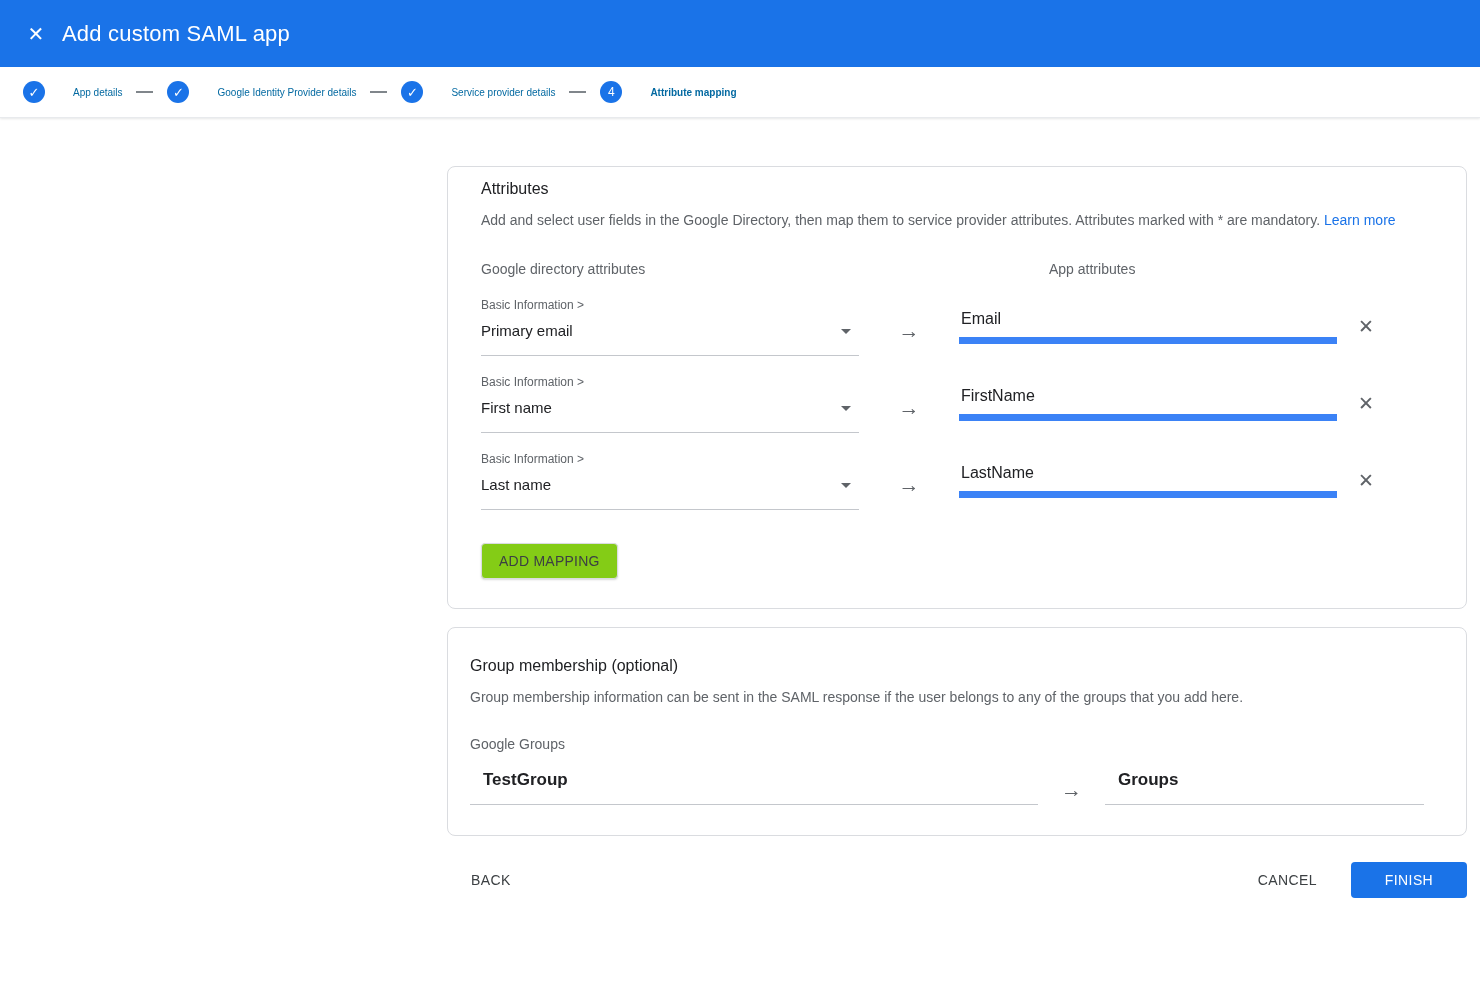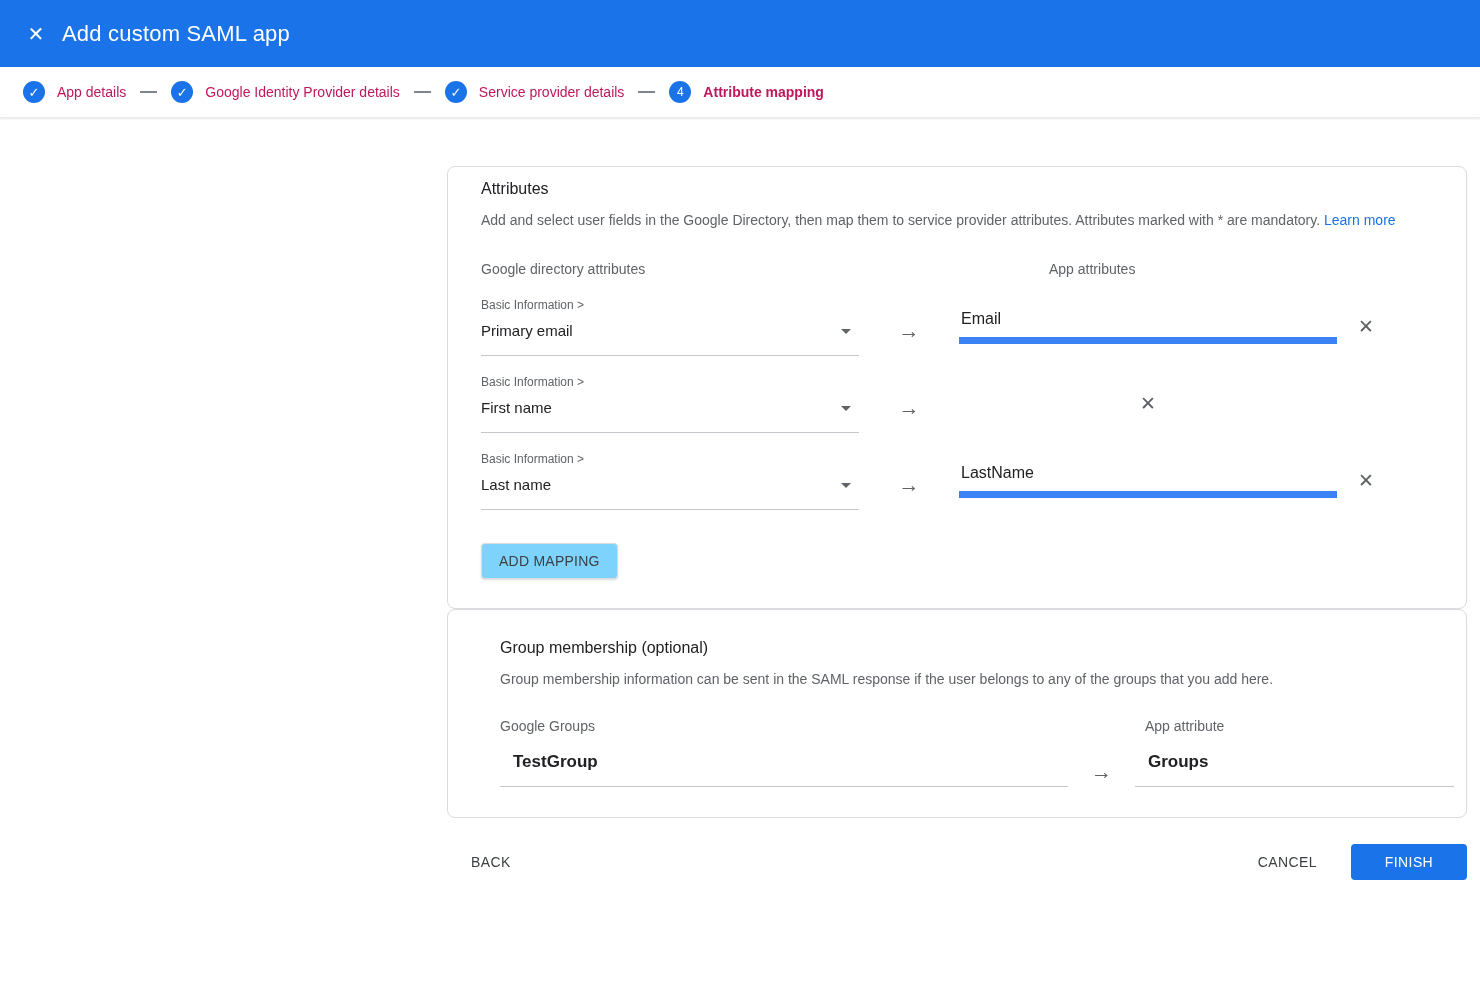--- a/index.html
+++ b/index.html
@@ -12,29 +12,29 @@
                        font-size:20px; line-height:36px; cursor:pointer; }
   .appbar .title { color:#fff; font-size:22px; font-weight:400; margin-left:8px; letter-spacing:.2px; }
 
   
   .stepper { height:51px; background:#fff; display:flex; align-items:center; padding-left:23px;
              border-bottom:1px solid #e8eaed; box-shadow:0 1px 2px rgba(60,64,67,.12); position:relative; z-index:2; }
   .step { display:flex; align-items:center; cursor:default; }
   .step .dot { width:22px; height:22px; border-radius:50%; background:#1a73e8; color:#fff;
                display:flex; align-items:center; justify-content:center; font-size:12px; flex:none; }
   .step .dot .chk { font-size:13px; line-height:1; }
-  .step .slabel { margin-left:12px; font-size:14px; color:#be185d; white-space:nowrap; }
+  .step .slabel { margin-left:28px; font-size:10px; color:#0369a1; white-space:nowrap; }
   .step.current .slabel { font-weight:700; }
   .connector { width:17px; height:2px; background:#80868b; margin:0 14px; flex:none; }
 
   
   .content { width:1020px; margin-left:447px; }
   .card { background:#fff; border:1px solid #dadce0; border-radius:8px; }
   .card-1 { margin-top:48px; padding:10px 33px 29px; }
-  .card-2 { padding:26px 52px 30px; }
+  .card-2 { margin-top:18px; padding:26px 22px 30px; }
   .card h2 { font-size:16px; font-weight:500; color:#202124; line-height:24px; }
   .card .desc { margin-top:9px; font-size:14px; color:#5f6368; line-height:20px; }
   .card .desc a { color:#1a73e8; text-decoration:none; cursor:pointer; }
 
   .col-headers { display:grid; grid-template-columns:378px 100px 378px 58px; margin-top:29px;
                  font-size:14px; color:#5f6368; font-weight:500; line-height:20px;gap:45px; }
   .col-headers .h-right { grid-column:3; }
 
   .mapping-row { display:grid; grid-template-columns:378px 100px 378px 58px; align-items:start; margin-top:18px; }
   .gd-select { border-bottom:1px solid #c4c7cc; padding-bottom:13px; cursor:pointer; }
@@ -44,21 +44,21 @@
   .tri { width:0; height:0; border-left:5px solid transparent; border-right:5px solid transparent;
          border-top:5px solid #5f6368; margin-right:8px; }
   .arrow-cell { text-align:center; color:#5f6368; font-size:21px; padding-top:22px; line-height:24px; }
   .app-input-wrap { padding-top:13px; }
   .app-input { width:100%; border:none; outline:none; background:transparent; font-family:inherit;
                font-size:16px; color:#202124; padding:0 0 9px 2px; border-bottom:7px solid #3b82f6; }
   .x-cell { text-align:center; padding-top:14px; }
   .x-btn { border:none; background:transparent; color:#5f6368; font-size:19px; cursor:pointer;
            width:32px; height:32px; line-height:32px; }
 
-  .add-mapping { margin-top:33px; height:36px; padding:0 17px; background:#7dd3fc; border:1px solid #dadce0;
+  .add-mapping { margin-top:33px; height:36px; padding:0 17px; background:#84cc16; border:1px solid #dadce0;
                  border-radius:4px; font-family:inherit; font-size:14px; font-weight:500; letter-spacing:.25px;
                  color:#3c4043; cursor:pointer; box-shadow:0 1px 2px rgba(60,64,67,.2); }
 
   
   .grp-headers { display:grid; grid-template-columns:568px 67px 319px; margin-top:27px;
                  font-size:14px; color:#5f6368; font-weight:500; line-height:20px; }
   .grp-headers .h-right { grid-column:3; padding-left:10px; }
   .grp-row { display:grid; grid-template-columns:568px 67px 319px; align-items:start; margin-top:10px; }
   .grp-input { width:100%; border:none; outline:none; background:transparent; font-family:inherit;
                font-size:17px; color:#202124; padding:6px 0 14px 13px; border-bottom:1px solid #c4c7cc;font-weight:bold; }
@@ -145,20 +145,23 @@
     
     <div class="mapping-row">
       <div class="gd-select">
         <div class="cat">Basic Information &gt;</div>
         <div class="valrow">
           <span class="val">First name</span>
           <span class="tri"></span>
         </div>
       </div>
       <div class="arrow-cell">→</div>
+      <div class="app-input-wrap">
+        <input class="app-input" value="FirstName" style="">
+      </div>
       <div class="x-cell">
         <button class="x-btn">✕</button>
       </div>
     </div>
 
     
     <div class="mapping-row">
       <div class="gd-select">
         <div class="cat">Basic Information &gt;</div>
         <div class="valrow">
@@ -177,21 +180,20 @@
 
     <button class="add-mapping">ADD MAPPING</button>
   </div>
 
   <div class="card card-2">
     <h2>Group membership (optional)</h2>
     <p class="desc">Group membership information can be sent in the SAML response if the user belongs to any of the groups that you add here.</p>
 
     <div class="grp-headers">
       <span class="h-left">Google Groups</span>
-      <span class="h-right">App attribute</span>
     </div>
 
     <div class="grp-row">
       <input class="grp-input" value="TestGroup" style="">
       <div class="grp-arrow">→</div>
       <input class="grp-input" value="Groups" style="">
     </div>
   </div>
 
   <div class="footer">

